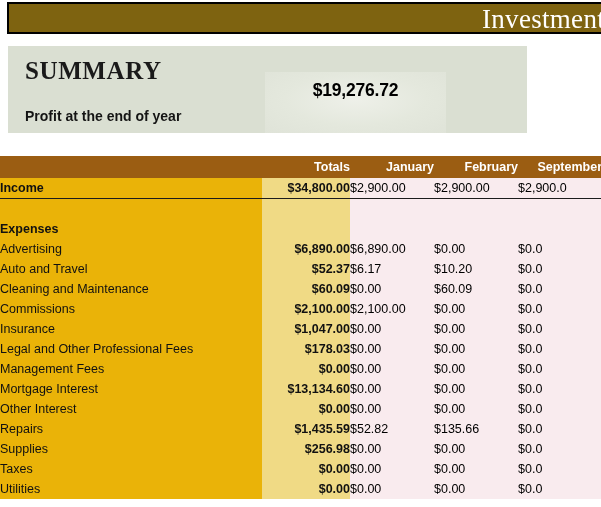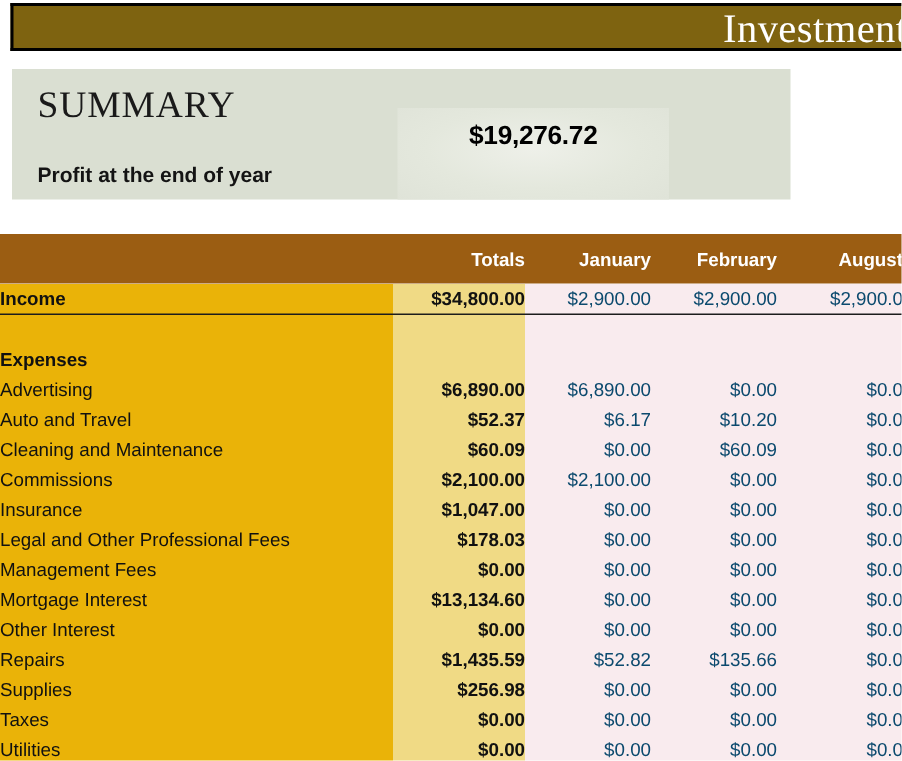--- a/index.html
+++ b/index.html
@@ -58,20 +58,21 @@
   }
   .summary-heading {
     position: absolute;
     left: 17px;
     top: 11px;
     font-family: "Liberation Serif", serif;
     font-size: 25px;
     color: #1a1a1a;
     letter-spacing: 0.6px;
     white-space: nowrap;
+    font-weight: bold;
   }
   .summary-sub {
     position: absolute;
     left: 17px;
     top: 62px;
     font-family: "Liberation Sans", sans-serif;
     font-size: 14px;
     font-weight: bold;
     color: #141414;
     white-space: nowrap;
@@ -115,21 +116,21 @@
     padding: 0;
     margin: 0;
     font-size: 12.5px;
     height: 20px;
     line-height: 20px;
     white-space: nowrap;
     overflow: hidden;
   }
 
   
-  thead tr { height: 33px; margin-top: 28px; }
+  thead tr { height: 22px; margin-top: 28px; }
   thead th {
     background: #9b5d12;
     color: #ffffff;
     font-weight: bold;
     font-size: 12.5px;
     height: 22px;
     line-height: 22px;
     text-align: right;
     padding-right: 10px;
   }
@@ -148,22 +149,22 @@
   td.c-name.indent { padding-left: 26px; }
   td.c-tot {
     background: #f0da85;
     color: #111111;
     font-weight: bold;
     text-align: right;
     padding-right: 10px;
   }
   td.c-mon {
     background: #f9ebee;
-    color: #0c4a6e;
-    text-align: right;
+    color: #000000;
+    text-align: left;
     padding-right: 10px;
   }
 
   
   tr.row-income td { height: 27px; line-height: 30px; }
   tr.row-income td.c-name { font-weight: bold; }
   tr.row-income td { border-bottom: 1.5px solid #1c1c1c; }
 
   
   tr.row-spacer td { height: 12px; line-height: 12px; }
@@ -196,21 +197,21 @@
       <col class="c-month">
       <col class="c-month">
       <col class="c-month">
     </colgroup>
     <thead>
       <tr>
         <th class="h-label"></th>
         <th>Totals</th>
         <th>January</th>
         <th>February</th>
-        <th>August</th>
+        <th>September</th>
       </tr>
     </thead>
     <tbody>
       <tr class="row-income">
         <td class="c-name">Income</td>
         <td class="c-tot">$34,800.00</td>
         <td class="c-mon">$2,900.00</td>
         <td class="c-mon">$2,900.00</td>
         <td class="c-mon">$2,900.0</td>
       </tr>

